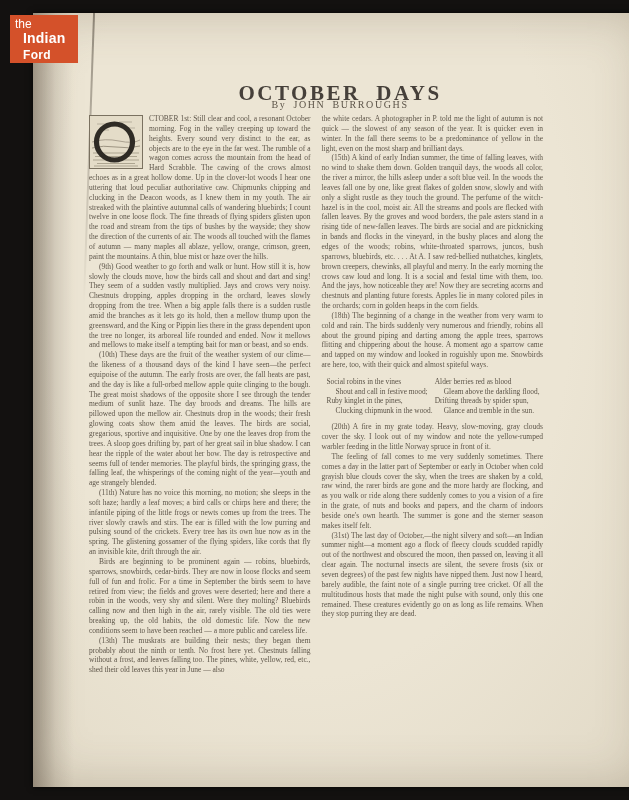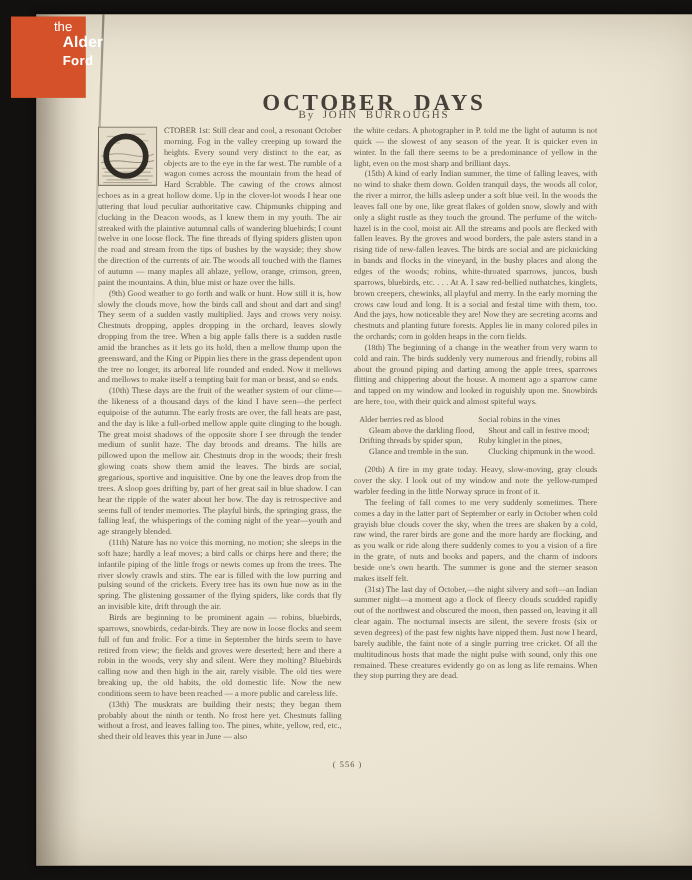--- a/index.html
+++ b/index.html
@@ -60,24 +60,24 @@
   }
   .verse{display:flex;margin:7px 0 7px 5px;}
   .verse-col{width:50%;}
   .vline{font-size:7.4px;line-height:9.6px;white-space:nowrap;}
   .vindent{padding-left:9px;}
   .page-number{
     position:absolute;left:56px;top:677px;width:454px;text-align:center;
     font-size:7.5px;letter-spacing:1px;color:var(--ink);
   }
   .logo{
-    position:absolute;left:10px;top:15px;width:68px;height:74px;
+    position:absolute;left:10px;top:15px;width:68px;height:48px;
     background:var(--logo-bg);color:var(--logo-text);
     font-family:"Liberation Sans", sans-serif;
-    box-sizing:border-box;padding-top:3px;padding-left:34px;
+    box-sizing:border-box;padding-top:3px;
   }
   .logo-the{font-size:12px;line-height:13px;padding-left:5px;}
   .logo-henry{font-weight:bold;font-size:14px;line-height:15px;padding-left:13px;letter-spacing:0.2px;}
   .logo-ford{font-weight:bold;font-size:12px;line-height:19px;padding-left:13px;letter-spacing:0.3px;}
 </style>
 </head>
 <body>
 
 <div class="stage">
 
@@ -109,41 +109,40 @@
         <p class="para indent">(13th) The muskrats are building their nests; they began them probably about the ninth or tenth. No frost here yet. Chestnuts falling without a frost, and leaves falling too. The pines, white, yellow, red, etc., shed their old leaves this year in June — also</p>
       </div>
 
       <div class="col">
         <p class="para">the white cedars. A photographer in P. told me the light of autumn is not quick — the slowest of any season of the year. It is quicker even in winter. In the fall there seems to be a predominance of yellow in the light, even on the most sharp and brilliant days.</p>
         <p class="para indent">(15th) A kind of early Indian summer, the time of falling leaves, with no wind to shake them down. Golden tranquil days, the woods all color, the river a mirror, the hills asleep under a soft blue veil. In the woods the leaves fall one by one, like great flakes of golden snow, slowly and with only a slight rustle as they touch the ground. The perfume of the witch-hazel is in the cool, moist air. All the streams and pools are flecked with fallen leaves. By the groves and wood borders, the pale asters stand in a rising tide of new-fallen leaves. The birds are social and are picknicking in bands and flocks in the vineyard, in the bushy places and along the edges of the woods; robins, white-throated sparrows, juncos, bush sparrows, bluebirds, etc. . . . At A. I saw red-bellied nuthatches, kinglets, brown creepers, chewinks, all playful and merry. In the early morning the crows caw loud and long. It is a social and festal time with them, too. And the jays, how noticeable they are! Now they are secreting acorns and chestnuts and planting future forests. Apples lie in many colored piles in the orchards; corn in golden heaps in the corn fields.</p>
         <p class="para indent">(18th) The beginning of a change in the weather from very warm to cold and rain. The birds suddenly very numerous and friendly, robins all about the ground piping and darting among the apple trees, sparrows flitting and chippering about the house. A moment ago a sparrow came and tapped on my window and looked in roguishly upon me. Snowbirds are here, too, with their quick and almost spiteful ways.</p>
 
         <div class="verse">
           <div class="verse-col">
+            <div class="vline">Social robins in the vines</div>
+            <div class="vline vindent">Shout and call in festive mood;</div>
+            <div class="vline">Ruby kinglet in the pines,</div>
+            <div class="vline vindent">Clucking chipmunk in the wood.</div>
+          </div>
+          <div class="verse-col">
             <div class="vline">Alder berries red as blood</div>
             <div class="vline vindent">Gleam above the darkling flood,</div>
             <div class="vline">Drifting threads by spider spun,</div>
             <div class="vline vindent">Glance and tremble in the sun.</div>
-          </div>
-          <div class="verse-col">
-            <div class="vline">Social robins in the vines</div>
-            <div class="vline vindent">Shout and call in festive mood;</div>
-            <div class="vline">Ruby kinglet in the pines,</div>
-            <div class="vline vindent">Clucking chipmunk in the wood.</div>
           </div>
         </div>
 
         <p class="para indent">(20th) A fire in my grate today. Heavy, slow-moving, gray clouds cover the sky. I look out of my window and note the yellow-rumped warbler feeding in the little Norway spruce in front of it.</p>
         <p class="para indent">The feeling of fall comes to me very suddenly sometimes. There comes a day in the latter part of September or early in October when cold grayish blue clouds cover the sky, when the trees are shaken by a cold, raw wind, the rarer birds are gone and the more hardy are flocking, and as you walk or ride along there suddenly comes to you a vision of a fire in the grate, of nuts and books and papers, and the charm of indoors beside one's own hearth. The summer is gone and the sterner season makes itself felt.</p>
         <p class="para indent">(31st) The last day of October,—the night silvery and soft—an Indian summer night—a moment ago a flock of fleecy clouds scudded rapidly out of the northwest and obscured the moon, then passed on, leaving it all clear again. The nocturnal insects are silent, the severe frosts (six or seven degrees) of the past few nights have nipped them. Just now I heard, barely audible, the faint note of a single purring tree cricket. Of all the multitudinous hosts that made the night pulse with sound, only this one remained. These creatures evidently go on as long as life remains. When they stop purring they are dead.</p>
       </div>
     </div>
 
-    <div class="page-number">( 556 )</div>
   </div>
 
   <div class="logo">
     <div class="logo-the">the</div>
-    <div class="logo-henry">Alder</div>
+    <div class="logo-henry">Indian</div>
     <div class="logo-ford">Ford</div>
   </div>
 
 </div>
 
 </body></html>

